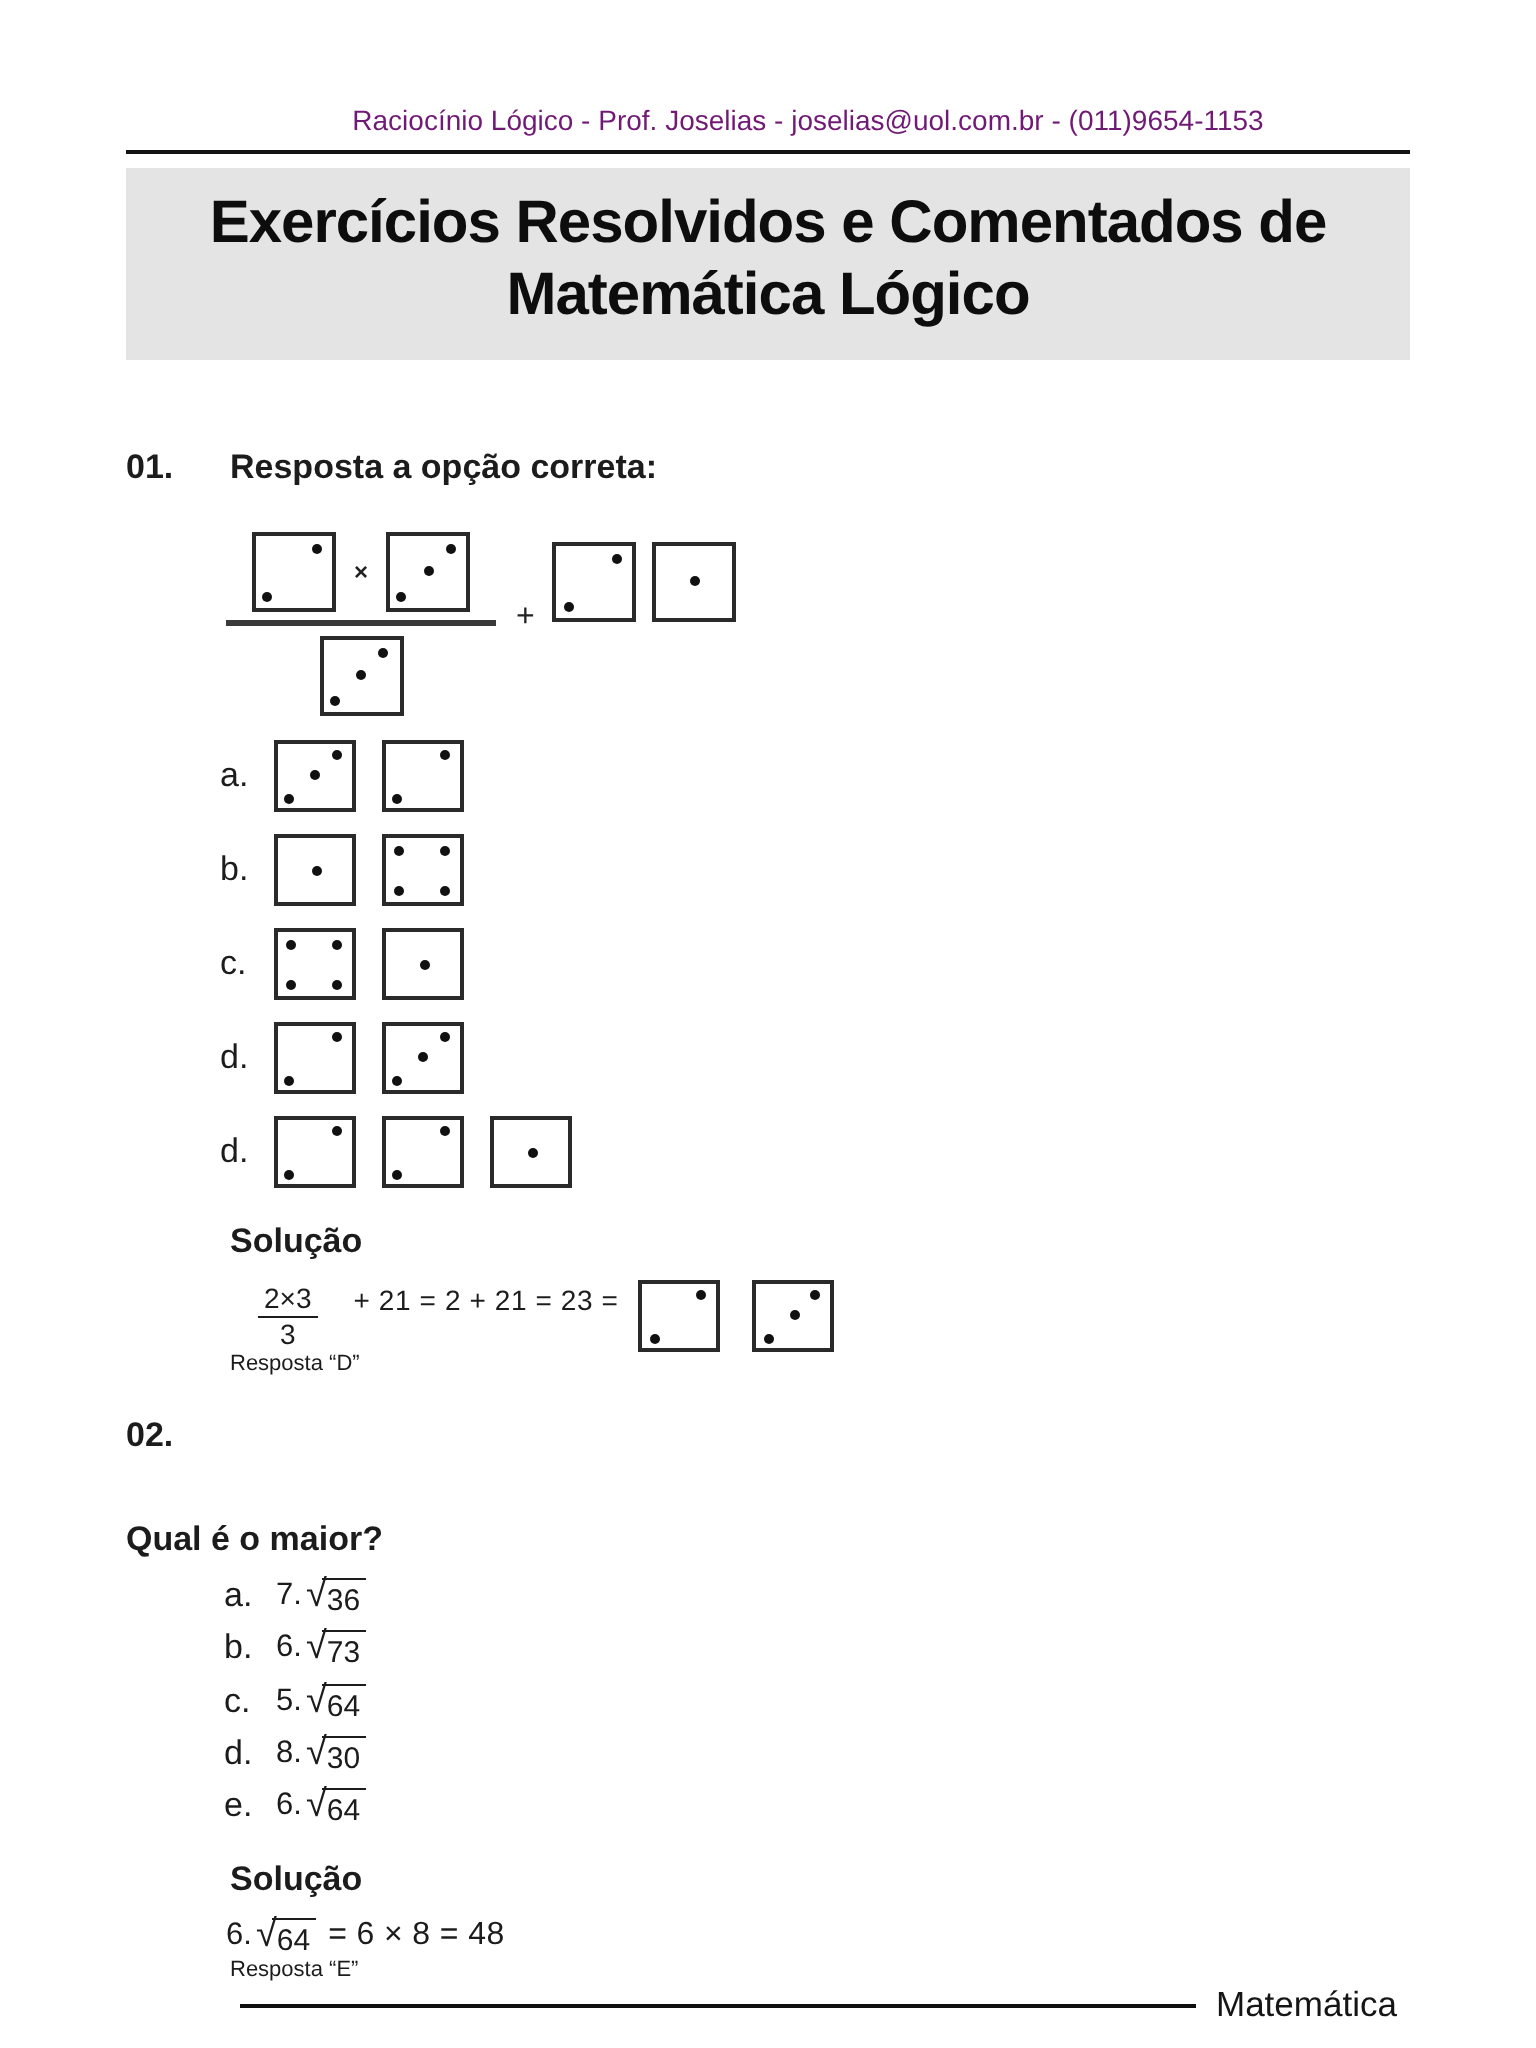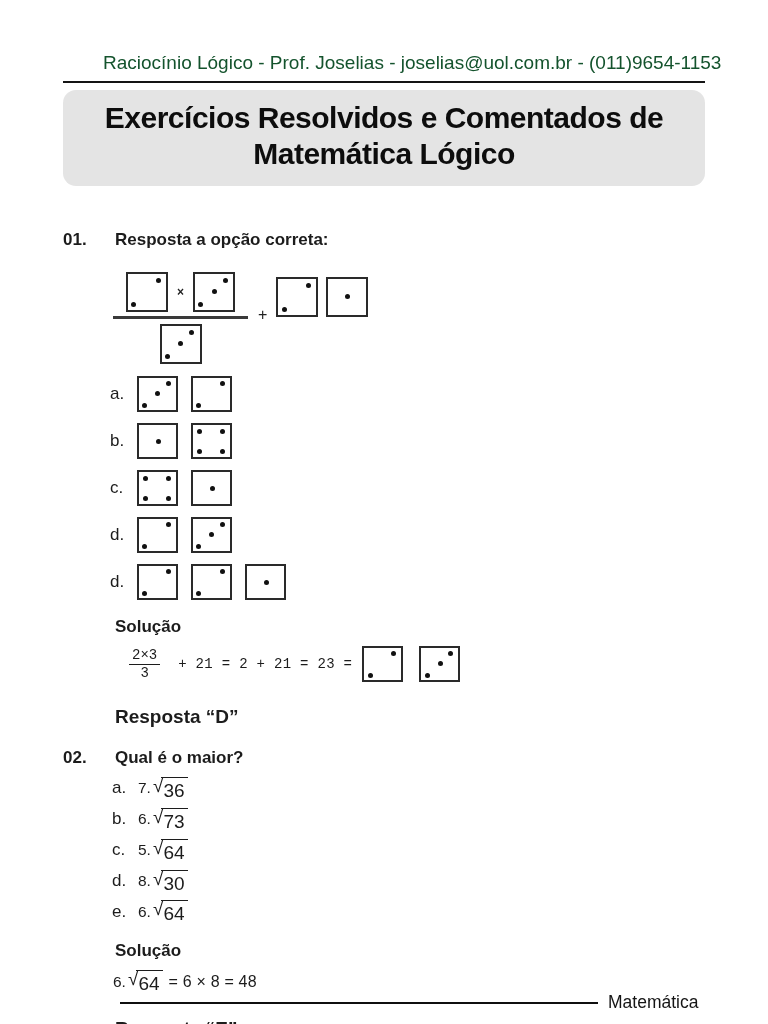--- a/index.html
+++ b/index.html
@@ -7,41 +7,40 @@
     width:768px;height:1024px;
     background:#ffffff;
     font-family:"Liberation Sans", sans-serif;
     color:#1c1c1c;
     position:relative;
     overflow:hidden;
   }
   .page{padding:0 63px;position:relative;height:100%;box-sizing:border-box;}
 
   
-  .doc-header{margin-top:52px;text-align:center;padding-left:40px;font-size:19px;color:#14532d;white-space:nowrap;}
+  .doc-header{margin-top:52px;text-align:center;padding-left:40px;font-size:14px;color:#701a75;white-space:nowrap;}
   .header-rule{height:2px;background:#141414;margin-top:7px;}
 
   
   .title-block{
     background:#e4e4e4;
     margin-top:7px;
     padding:10px 4px 14px;
     text-align:center;
     font-weight:bold;
     font-size:30px;
     line-height:1.2;
     letter-spacing:-0.5px;
     color:#0d0d0d;
-    border-radius:13px;
   }
 
   
   .q-head{display:flex;font-weight:bold;font-size:17px;}
   .q1-head{margin-top:44px;}
-  .q2-head{margin-top:20px;}
+  .q2-head{margin-top:20px;flex-direction:column;}
   .q-num{width:52px;flex:0 0 52px;}
 
   
   .die{
     position:relative;display:inline-block;
     width:42px;height:40px;
     border:2px solid #2a2a2a;background:#fff;
     box-sizing:border-box;vertical-align:middle;
   }
   .die.small{width:41px;height:36px;}
@@ -60,38 +59,38 @@
   
   .options{margin:12px 0 0 47px;}
   .opt-row{display:flex;align-items:center;margin-top:11px;}
   .opt-row:first-child{margin-top:0;}
   .opt-label{width:27px;flex:0 0 27px;font-size:17px;}
   .opt-row .die{margin-right:13px;}
 
   
   .sol-heading{font-weight:bold;font-size:17px;margin:17px 0 0 52px;}
   .sol-line{display:flex;align-items:center;margin:9px 0 0 52px;font-size:17px;}
-  .resposta{font-weight:bold;font-size:19px;margin:24px 0 0 52px;}
-
-  
-  .eq{display:inline-flex;align-items:center;font-size:14px;margin-left:14px;white-space:nowrap;font-family:Liberation Mono, monospace;}
+  .resposta{font-weight:normal;font-size:11px;margin:0 0 0 52px;}
+
+  
+  .eq{display:inline-flex;align-items:flex-start;font-size:14px;margin-left:14px;white-space:nowrap;}
   .frac{display:inline-flex;flex-direction:column;align-items:center;line-height:1.05;}
   .frac .num{padding:0 3px 1px;border-bottom:1.5px solid #1c1c1c;}
   .frac .den{padding-top:1px;}
   .eq-rest{margin-left:18px;letter-spacing:0.3px;}
   .result-dice{display:inline-flex;gap:16px;margin-left:10px;}
 
   
   .q2-options{margin:8px 0 0 49px;}
   .q2-opt{display:flex;align-items:center;margin-top:6px;font-size:16px;}
   .q2-opt .opt-label{width:26px;flex:0 0 26px;}
   .math{display:inline-flex;align-items:center;font-size:15.5px;}
   .sqrt{display:inline-flex;align-items:flex-start;margin-left:2px;}
   .rad-sign{font-size:19px;line-height:1;}
-  .radicand{border-top:1.6px solid #1c1c1c;margin-left:-2px;padding:2px 3px 0 2px;font-size:19px;line-height:1.15;transform:translateY(1px);}
+  .radicand{border-top:1.6px solid #1c1c1c;margin-left:-2px;padding:2px 3px 0 2px;font-size:15px;line-height:1.15;transform:translateY(1px);}
   .sol-eq{display:flex;align-items:center;margin:8px 0 0 50px;font-size:16px;}
   .sol-eq .eq-rest{margin-left:6px;letter-spacing:0.2px;}
 
   
   .footer{position:absolute;left:63px;right:60px;top:940px;display:flex;align-items:center;}
   .footer-rule{height:2px;background:#0f0f0f;width:478px;margin-left:57px;flex:0 0 auto;}
   .footer-label{margin-left:10px;font-size:17.5px;color:#151515;white-space:nowrap;}
 </style>
 </head>
 <body>

